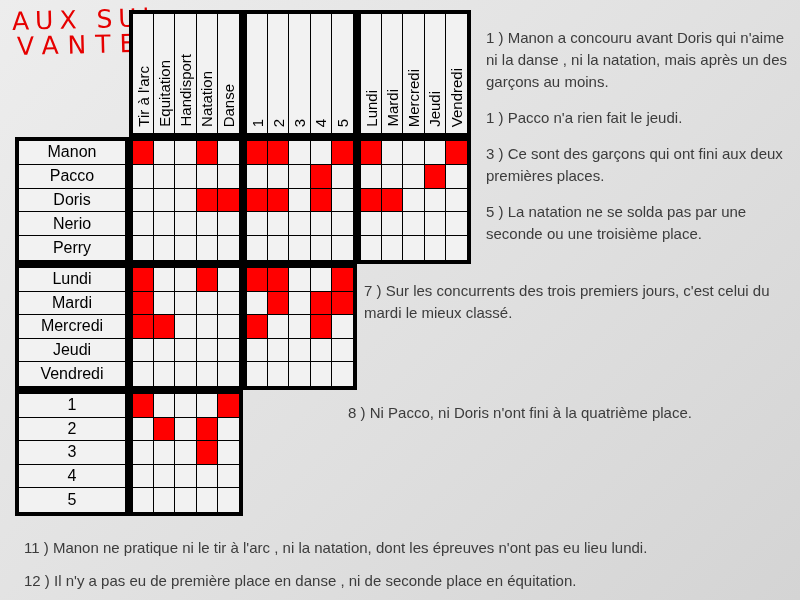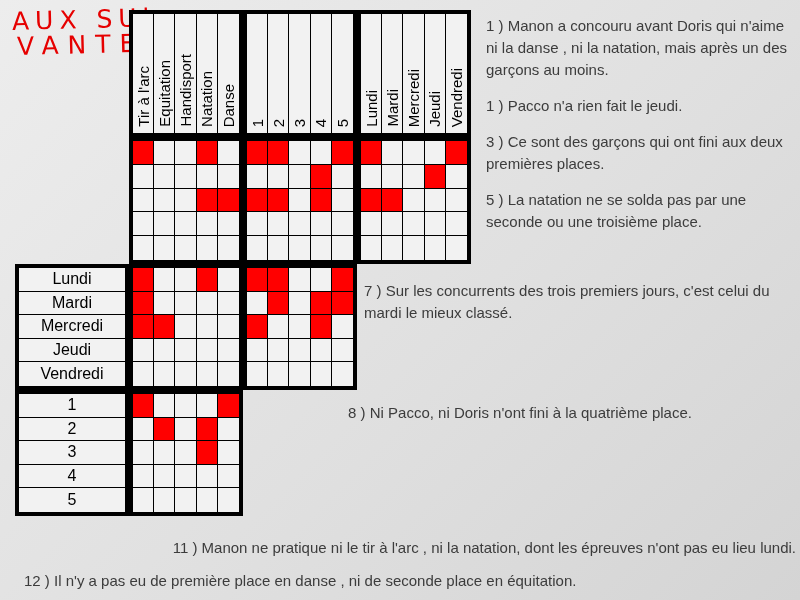--- a/index.html
+++ b/index.html
@@ -114,20 +114,29 @@
           <span class="vlabel">Mercredi</span>
         </div>
         <div class="hcell">
           <span class="vlabel">Jeudi</span>
         </div>
         <div class="hcell">
           <span class="vlabel">Vendredi</span>
         </div>
       </div>
     </div>
+    <div class="block" style="left: 15px; top: 137px; width: 114px; height: 127px;">
+      <div class="rgrid">
+        <div class="rcell">Manon</div>
+        <div class="rcell">Pacco</div>
+        <div class="rcell">Doris</div>
+        <div class="rcell">Nerio</div>
+        <div class="rcell">Perry</div>
+      </div>
+    </div>
     <div class="block" style="left: 129px; top: 137px; width: 114px; height: 127px;">
       <div class="ggrid">
         <div class="gcell" style="background: rgb(255, 0, 0);"></div>
         <div class="gcell"></div>
         <div class="gcell"></div>
         <div class="gcell" style="background: rgb(255, 0, 0);"></div>
         <div class="gcell"></div>
         <div class="gcell"></div>
         <div class="gcell"></div>
         <div class="gcell"></div>
@@ -306,31 +315,31 @@
         <div class="gcell"></div>
         <div class="gcell"></div>
         <div class="gcell"></div>
         <div class="gcell"></div>
         <div class="gcell"></div>
         <div class="gcell"></div>
         <div class="gcell"></div>
         <div class="gcell"></div>
       </div>
     </div>
-    <div class="cluegroup" style="left: 486px; top: 15px; width: 302px;">
+    <div class="cluegroup" style="left: 486px; top: 27px; width: 302px;">
       <p class="clue">1 ) Manon a concouru avant Doris qui n'aime ni la danse , ni la natation, mais après un des garçons au moins.</p>
       <p class="clue">1 ) Pacco n'a rien fait le jeudi.</p>
       <p class="clue">3 ) Ce sont des garçons qui ont fini aux deux premières places.</p>
       <p class="clue">5 ) La natation ne se solda pas par une seconde ou une troisième place.</p>
     </div>
     <div class="cluegroup" style="left: 364px; top: 280px; width: 436px;">
       <p class="clue">7 ) Sur les concurrents des trois premiers jours, c'est celui du mardi le mieux classé.</p>
     </div>
     <div class="cluegroup" style="left: 246px; top: 402px; width: 548px; text-align: center;">
       <p class="clue">8 ) Ni Pacco, ni Doris n'ont fini à la quatrième place.</p>
     </div>
-    <div class="cluegroup" style="left: 24px; top: 537px; width: 772px; text-align: right;">
+    <div class="cluegroup" style="left: 24px; top: 537px; width: 772px;">
       <p class="clue">11 ) Manon ne pratique ni le tir à l'arc , ni la natation, dont les épreuves n'ont pas eu lieu lundi.</p>
     </div>
     <div class="cluegroup" style="left: 24px; top: 570px; width: 772px;">
       <p class="clue">12 ) Il n'y a pas eu de première place en danse , ni de seconde place en équitation.</p>
     </div>
   </div>
 
 </body></html>

